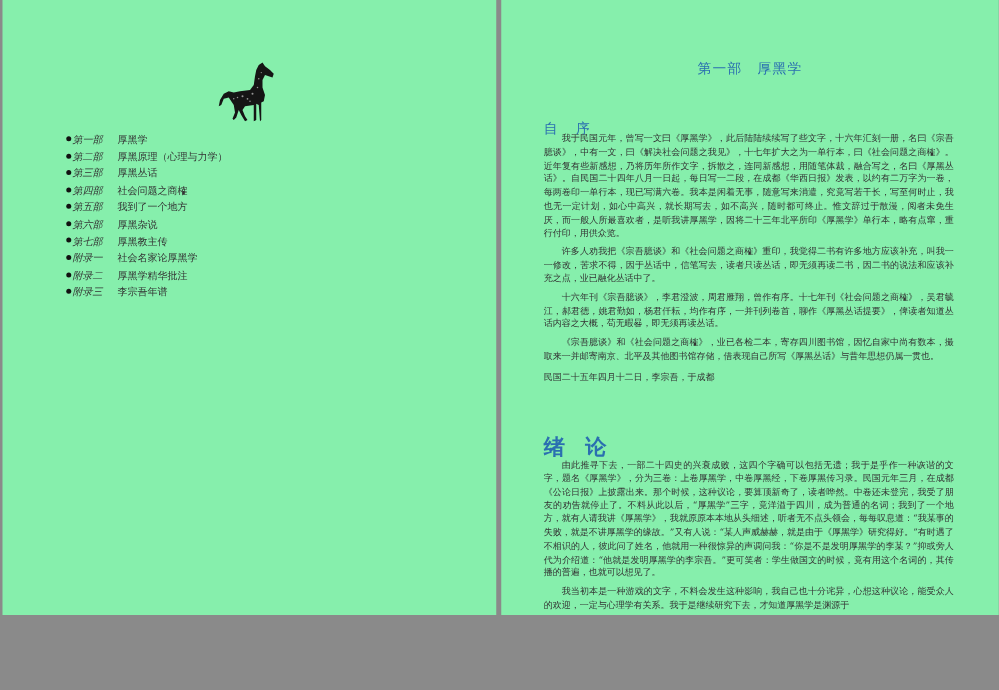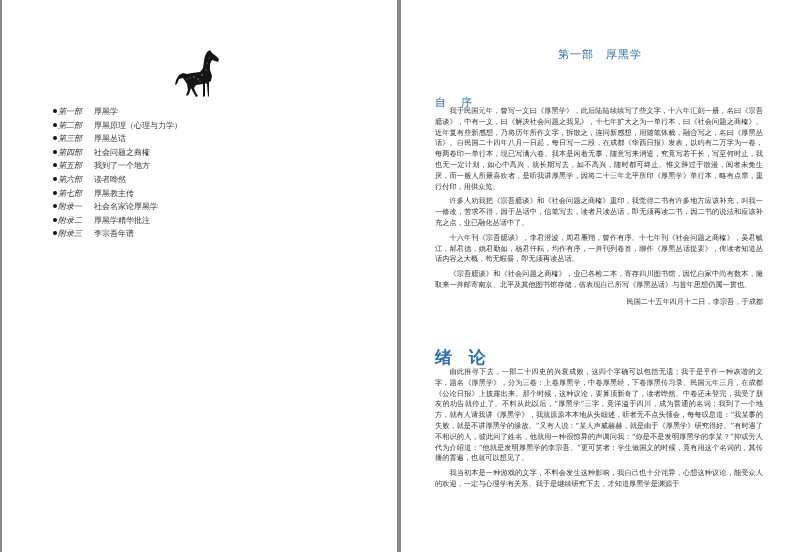--- a/index.html
+++ b/index.html
@@ -4,22 +4,22 @@
   <style>
     html, body { margin: 0; padding: 0; }
     body {
       width: 799px; height: 552px; overflow: hidden;
       background: #8a8a8a;
       position: relative;
       font-family: "DejaVu Serif", "Liberation Serif", serif;
       color: #222;
     }
     .page {
-      position: absolute; top: 0; height: 552px;
-      background: #ffffff; overflow: hidden;
+      position: absolute; top: 0; height: 492px;
+      background: #86efac; overflow: hidden;
     }
     #page-left { left: 2px; width: 395px; }
     #page-right { left: 401px; width: 398px; }
 
     
     .horse {
       position: absolute; left: 172px; top: 48px; width: 50px; height: 52px;
     }
     .toc { position: absolute; left: 51px; top: 105px; margin: 0; padding: 0; list-style: none; }
     .toc li {
@@ -31,30 +31,30 @@
     .toc .num { display: inline-block; width: 36px; font-style: italic; }
 
     
     .part-title {
       position: absolute; left: 0; width: 100%; top: 47px; text-align: center;
       font-size: 11px; color: #2a6fb0; letter-spacing: 1px;
       font-family: "DejaVu Sans", "Liberation Sans", sans-serif;
     }
     .section-title {
       position: absolute; left: 34px; font-size: 11px; color: #2a6fb0; font-weight: bold;
-      font-family: Liberation Sans, sans-serif; letter-spacing: 6px;
+      font-family: Liberation Serif, serif; letter-spacing: 6px;
     }
     .section-title.intro { top: 95px; font-weight: normal; }
     .section-title.prolog { top: 346px; font-size: 17px; }
     .text-block {
       position: absolute; left: 34px; width: 328px;
       font-size: 7.2px; line-height: 10.8px; color: #333; text-align: justify;
     }
     .text-block p { margin: 0 0 4px 0; text-indent: 2em; }
-    .signature { text-align: right; text-indent: 0 !important; margin-top: 6px !important; }
+    .signature { text-align: left; text-indent: 0 !important; margin-top: 6px !important; }
     #intro-block { top: 106px; }
     #prolog-block { top: 367px; }
   </style>
 </head>
 <body>
 
 <div class="page" id="page-left">
   <svg class="horse" viewBox="0 0 50 52">
     <g fill="#151515">
       <path d="M33 4 L36 2 L38 5 L42 8 L45 11 L44 14 L41 13 L38 12 L36 16 L36 22 L38 28 L37 33 L35 34 L35 48 L34 49 L33 36 L31 35 L31 48 L29 49 L29 36 L22 37 L20 40 L22 45 L24 48 L22 49 L19 44 L17 40 L15 46 L13 48 L12 47 L14 42 L13 36 L11 33 L9 30 L5 31 L3 36 L1 37 L2 32 L5 27 L9 25 L13 26 L18 25 L26 24 L29 20 L30 13 L31 8 Z"></path>
@@ -71,21 +71,21 @@
         <circle cx="35" cy="10" r="0.5"></circle>
     </g>
   </svg>
 
   <ul class="toc">
     <li><span class="bullet"></span><span class="num">第一部</span><span>厚黑学</span></li>
     <li><span class="bullet"></span><span class="num">第二部</span><span>厚黑原理（心理与力学）</span></li>
     <li><span class="bullet"></span><span class="num">第三部</span><span>厚黑丛话</span></li>
     <li><span class="bullet"></span><span class="num">第四部</span><span>社会问题之商榷</span></li>
     <li><span class="bullet"></span><span class="num">第五部</span><span>我到了一个地方</span></li>
-    <li><span class="bullet"></span><span class="num">第六部</span><span>读者哗然</span></li>
+    <li><span class="bullet"></span><span class="num">第六部</span><span>厚黑杂说</span></li>
     <li><span class="bullet"></span><span class="num">第七部</span><span>厚黑教主传</span></li>
     <li><span class="bullet"></span><span class="num">附录一</span><span>社会名家论厚黑学</span></li>
     <li><span class="bullet"></span><span class="num">附录二</span><span>厚黑学精华批注</span></li>
     <li><span class="bullet"></span><span class="num">附录三</span><span>李宗吾年谱</span></li>
   </ul>
 </div>
 
 <div class="page" id="page-right">
   <div class="part-title">第一部　厚黑学</div>
 

